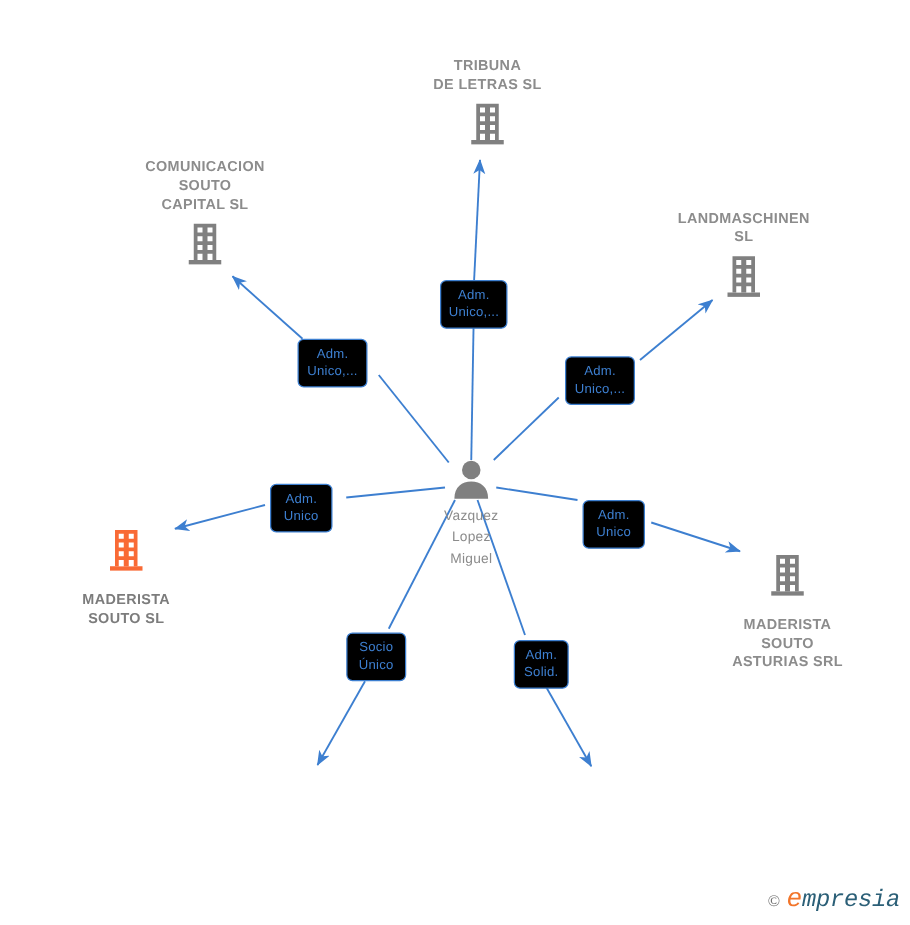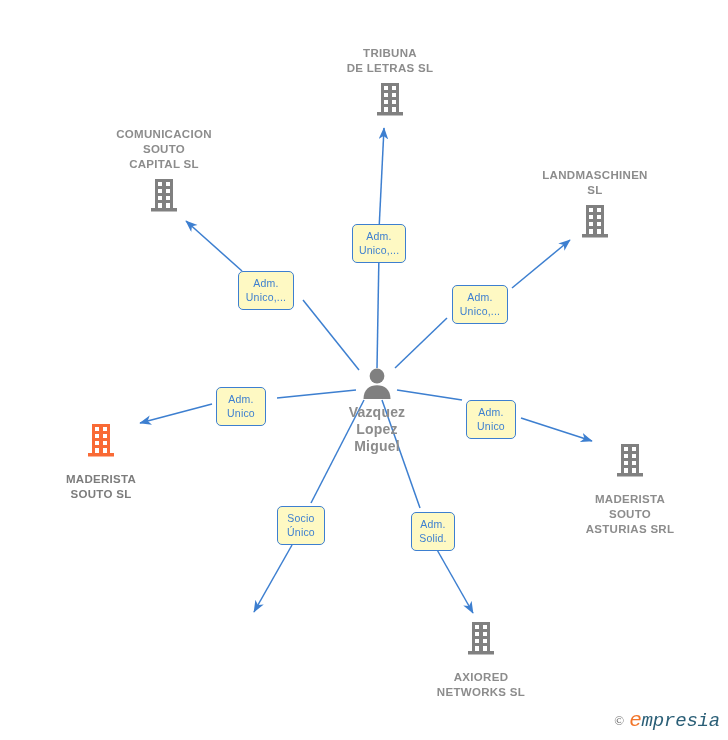--- a/index.html
+++ b/index.html
@@ -45,34 +45,34 @@
     white-space: pre-line;
   }
   .node.company-top .label {
     margin-bottom: 3px;
   }
   .node.company-bottom .label {
     margin-top: 10px;
   }
   .node.person .label {
     color: #8c8c8c;
-    font-weight: bold;
-    font-size: 14px;
+    font-weight: normal;
+    font-size: 11px;
     line-height: 17px;
     letter-spacing: 0.2px;
   }
   .node.highlight .label {
     color: #7c7c7c;
   }
   .edge-label {
     position: absolute;
     box-sizing: border-box;
     border: 1.4px solid #3d7fd0;
     border-radius: 5px;
-    background: #fef9c3;
+    background: #000000;
     color: #3d7fd0;
     font-size: 10.5px;
     line-height: 14px;
     text-align: center;
     padding: 4px 6px 5px 6px;
     white-space: pre-line;
     letter-spacing: 0.2px;
   }
   .watermark {
     position: absolute;
@@ -251,38 +251,20 @@
         <rect x="11" y="28" width="4" height="5" fill="#ffffff"></rect>
         <rect x="19" y="28" width="4" height="5" fill="#ffffff"></rect>
       </svg>
     </span>
     <span class="label">MADERISTA
 SOUTO
 ASTURIAS SRL</span>
   </div>
 
 
-  <div class="node company-bottom" style="left:481px; top:618px;">
-    <span class="icon">
-      <svg width="34" height="38" viewBox="0 0 34 38">
-        <rect x="8" y="4" width="18" height="29" fill="#808080"></rect>
-        <rect x="4" y="33" width="26" height="3.5" fill="#808080"></rect>
-        <rect x="11" y="7" width="4" height="4" fill="#ffffff"></rect>
-        <rect x="19" y="7" width="4" height="4" fill="#ffffff"></rect>
-        <rect x="11" y="14" width="4" height="4" fill="#ffffff"></rect>
-        <rect x="19" y="14" width="4" height="4" fill="#ffffff"></rect>
-        <rect x="11" y="21" width="4" height="4" fill="#ffffff"></rect>
-        <rect x="19" y="21" width="4" height="4" fill="#ffffff"></rect>
-        <rect x="11" y="28" width="4" height="5" fill="#ffffff"></rect>
-        <rect x="19" y="28" width="4" height="5" fill="#ffffff"></rect>
-      </svg>
-    </span>
-    <span class="label">AXIORED
-NETWORKS  SL</span>
-  </div>
 
   <div class="edge-label" style="left:352px; top:224px; width:54px;">Adm.
 Unico,...</div>
   <div class="edge-label" style="left:238px; top:271px; width:56px;">Adm.
 Unico,...</div>
   <div class="edge-label" style="left:452px; top:285px; width:56px;">Adm.
 Unico,...</div>
   <div class="edge-label" style="left:216px; top:387px; width:50px;">Adm.
 Unico</div>
   <div class="edge-label" style="left:466px; top:400px; width:50px;">Adm.

